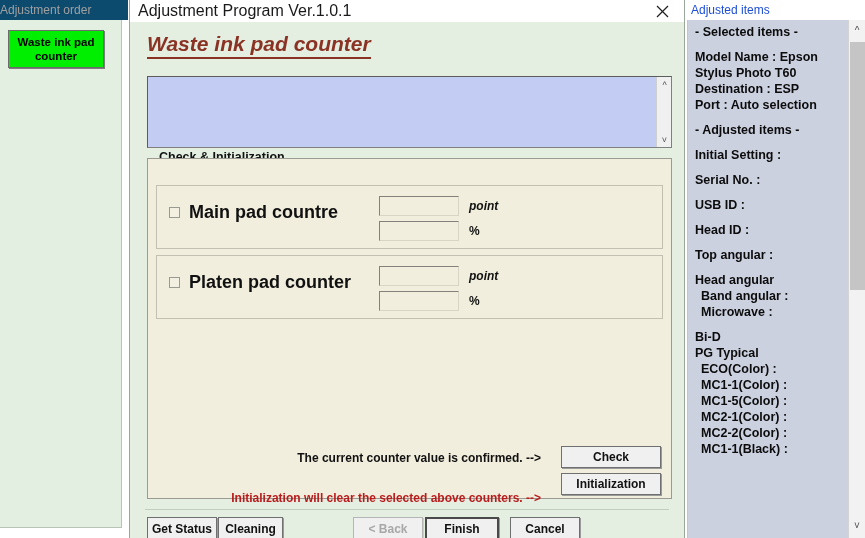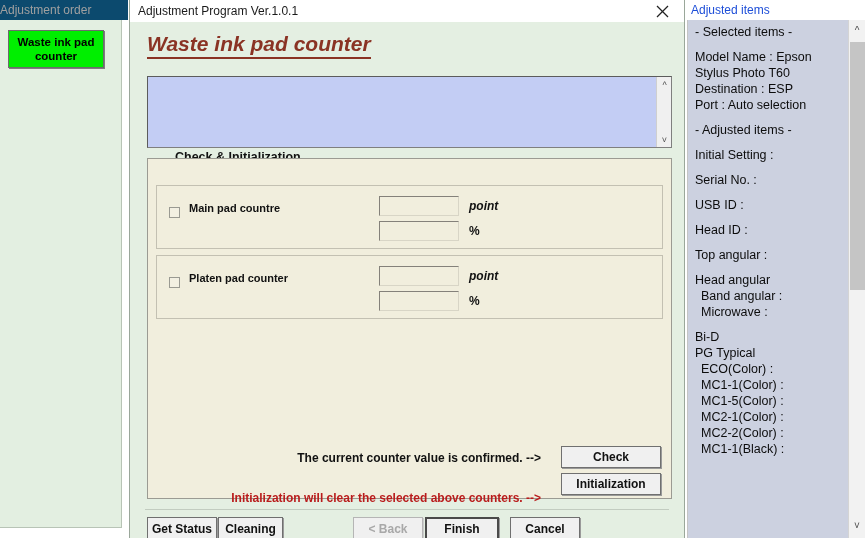--- a/index.html
+++ b/index.html
@@ -47,21 +47,21 @@
     border-left:1px solid #9aa79a;
     border-right:1px solid #9aa79a;
     box-sizing:border-box;
   }
   .titlebar{
     position:absolute;left:0;top:0;right:0;height:22px;
     background:#ffffff;
     display:flex;align-items:center;
   }
   .titlebar-text{
-    font-size:12px;color:#1a1a1a;padding-left:8px;
+    font-size:16px;color:#1a1a1a;padding-left:8px;
     white-space:nowrap;
   }
   .close-btn{
     position:absolute;right:0;top:0;width:44px;height:22px;
     display:flex;align-items:center;justify-content:center;
     color:#222;font-size:15px;line-height:1;
   }
 
   .win-body{
     position:absolute;left:1px;top:22px;right:1px;bottom:1px;
@@ -99,21 +99,21 @@
   .log-scroll .arr.dn{bottom:0;}
 
   
   .group{
     position:absolute;left:16px;top:136px;width:525px;height:341px;
     border:1px solid #9b9b93;
     background:#f1eedd;
     box-sizing:border-box;
   }
   .group-legend{
-    position:absolute;left:40px;top:128px;
+    position:absolute;left:24px;top:128px;
     background:#e4efe2;padding:0 4px;
     font-size:12.5px;font-weight:bold;color:#111;
     white-space:nowrap;
   }
 
   .pad-row{
     position:absolute;left:8px;width:507px;height:64px;
     border:1px solid #c3c0b2;
     background:#f1eedd;
     box-sizing:border-box;
@@ -121,21 +121,21 @@
   .pad-row.r1{top:26px;}
   .pad-row.r2{top:96px;}
 
   .cb{
     position:absolute;left:12px;top:21px;width:11px;height:11px;
     background:#f3f0e2;border:1px solid #9a9a92;
     box-sizing:border-box;
   }
   .pad-label{
     position:absolute;left:32px;top:16px;
-    font-size:11px;font-weight:bold;color:#111;
+    font-size:18px;font-weight:bold;color:#111;
     white-space:nowrap;
   }
   .val-input{
     position:absolute;left:222px;width:80px;height:20px;
     background:#f1eedd;
     border:1px solid #d8d5c6;
     border-top:1px solid #84817a;border-left:1px solid #84817a;
     box-sizing:border-box;
   }
   .val-input.a{top:10px;}
@@ -201,21 +201,21 @@
   }
   .rpanel-body{
     position:absolute;left:1px;top:20px;width:178px;height:518px;
     background:#ccd1e0;
     border-left:1px solid #c4c4c4;
     box-sizing:border-box;
     overflow:hidden;
   }
   .rlist{
     position:absolute;left:7px;top:4px;width:140px;
-    font-size:12.5px;font-weight:normal;color:#0c0c0c;
+    font-size:12.5px;font-weight:bold;color:#0c0c0c;
     line-height:16px;
   }
   .rlist .ln{white-space:nowrap;}
   .rlist .ln.sp{height:9px;}
   .rlist .ln.ind{padding-left:6px;}
 
   .rscroll{
     position:absolute;right:0;top:0;width:17px;height:518px;
     background:#f2f2f2;
     border-left:1px solid #d4d4d4;

